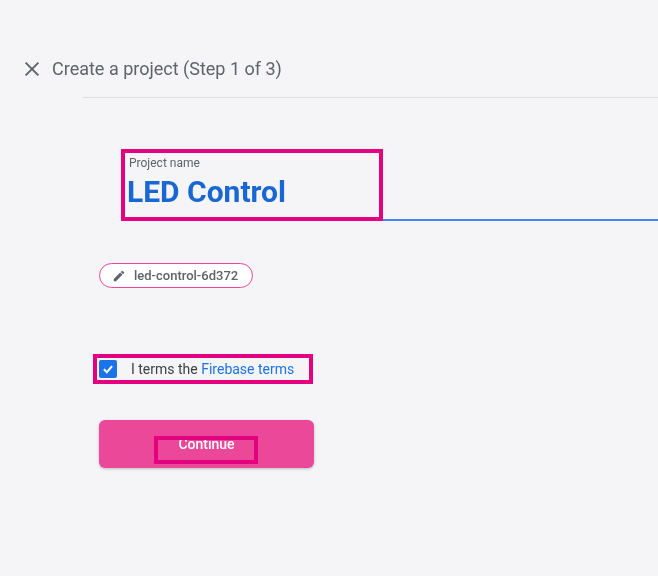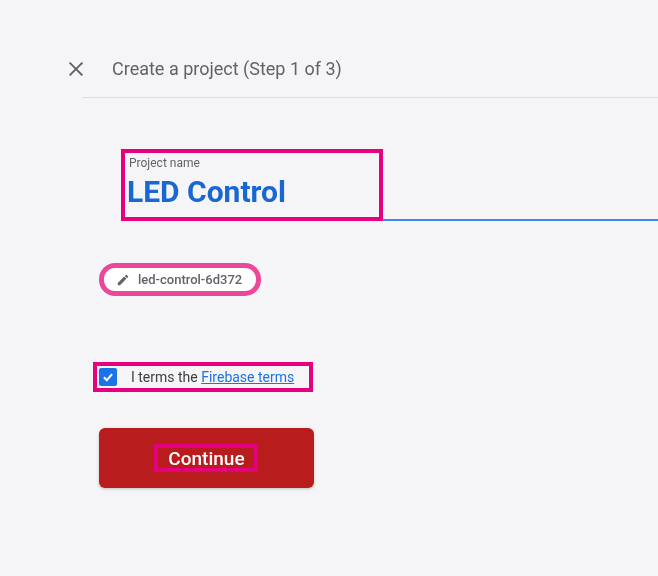--- a/index.html
+++ b/index.html
@@ -10,22 +10,22 @@
     body {
       font-family: 'Google Sans', 'Roboto', Arial, sans-serif;
       background: #f5f5f7;
       width: 658px;
       height: 576px;
       overflow: hidden;
     }
     .header {
       display: flex;
       align-items: center;
-      gap: 28px;
-      padding: 58px 0 0 68px;
+      gap: 12px;
+      padding: 58px 0 0 24px;
     }
     .close-icon {
       width: 16px;
       height: 16px;
       position: relative;
       cursor: pointer;
       color: #5f6368;
     }
     .close-icon::before,
     .close-icon::after {
@@ -120,21 +120,21 @@
       border: none;
       border-top: 2px solid #4285f4;
       width: 558px;
       margin-left: -2px;
     }
     .chip {
       margin-top: 42px;
       display: inline-flex;
       align-items: flex-end;
       gap: 8px;
-      border: 5px solid #ec4899;
+      border: 1px solid #ec4899;
       border-radius: 16px;
       padding: 4px 14px 4px 12px;
       background: #fff;
     }
     .pencil-icon {
       width: 14px;
       height: 14px;
     }
     .chip-text {
       font-size: 13px;
@@ -171,36 +171,35 @@
       width: 14px;
       height: 14px;
     }
     .terms-text {
       margin-left: 14px;
       font-size: 14px;
       color: #3c4043;
     }
     .terms-link {
       color: #1a73e8;
-      text-decoration: underline;
       cursor: pointer;
     }
     .button-row {
       margin-top: 42px;
       position: relative;
       width: 215px;
     }
     .continue-btn {
-      background: #b91c1c;
+      background: #ec4899;
       color: #fff;
       border: none;
       border-radius: 6px;
       width: 215px;
-      height: 60px;
-      font-size: 19px;
+      height: 48px;
+      font-size: 14px;
       font-weight: 500;
       cursor: pointer;
       font-family: inherit;
       box-shadow: 0 1px 3px rgba(60,64,67,0.3);
     }
     .highlight-box-3 {
       position: absolute;
       border: 4px solid #E4007F;
       top: 16px;
       left: 55px;

